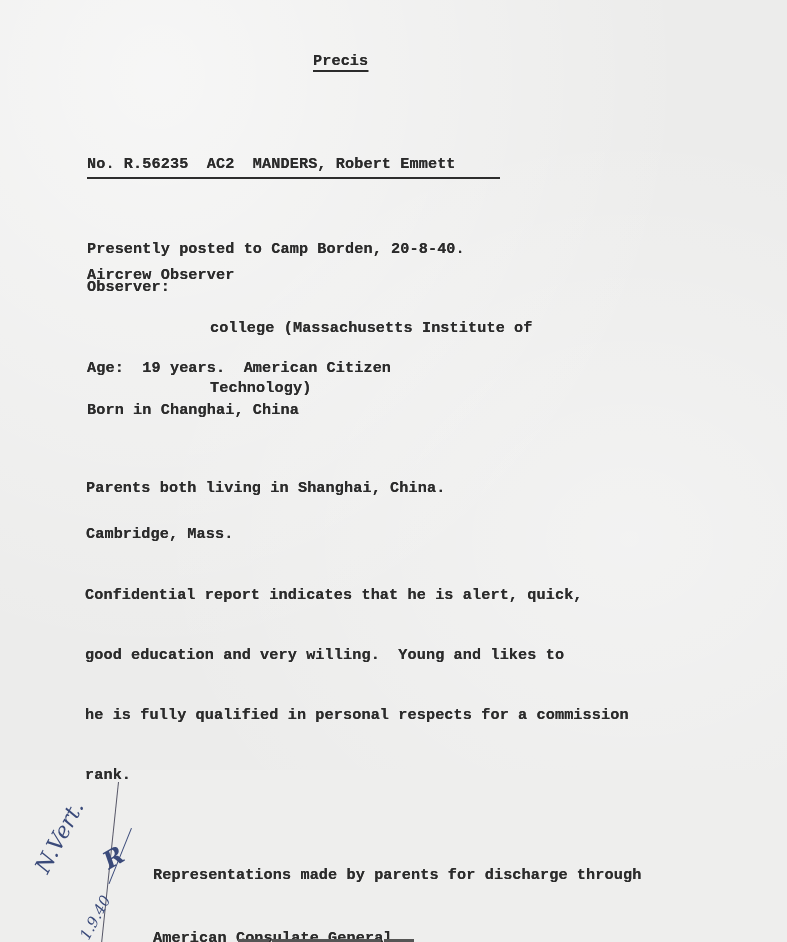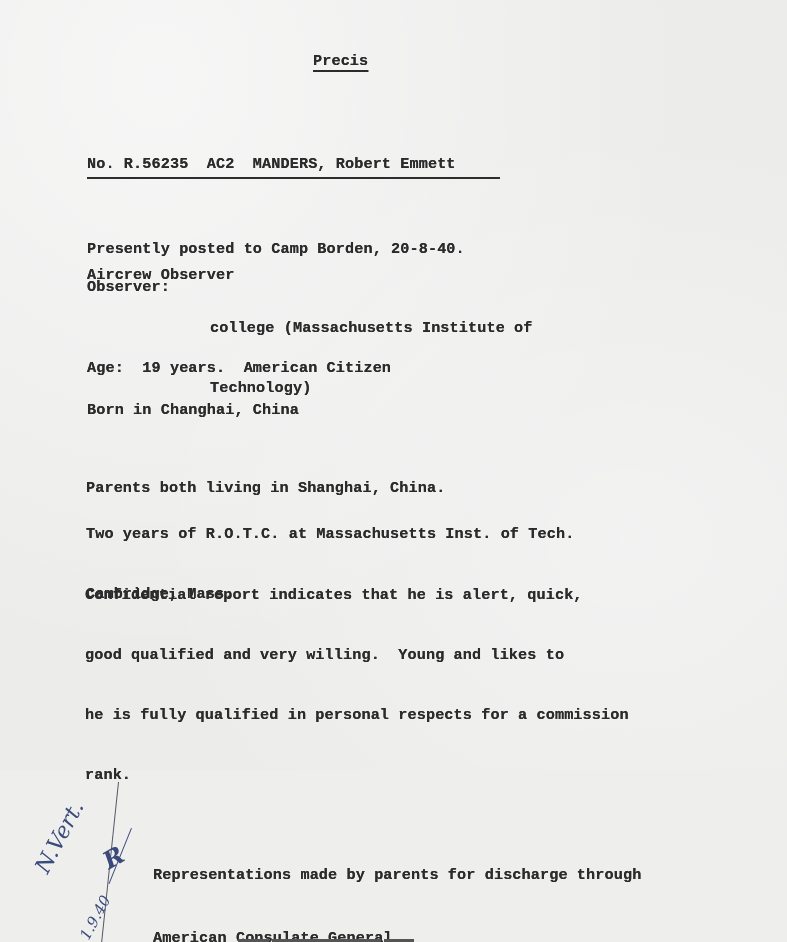--- a/index.html
+++ b/index.html
@@ -96,27 +96,26 @@
     <div>Technology)</div>
   </div>
 
   <div class="tw" style="left:87px; top:358px;text-align:center;">Age:  19 years.  American Citizen</div>
 
   <div class="tw" style="left:87px; top:400px;">Born in Changhai, China</div>
 
   <div class="tw" style="left:86px; top:442px;margin-top:36px;">Parents both living in Shanghai, China.</div>
 
   <div class="tw multi" style="left:86px; top:484px;">
-    <div>Two years of R.O.T.C. at Massachusetts Inst. of Tech.</div>
     <div>Cambridge, Mass.</div>
   </div>
 
   <div class="tw multi" style="left:85px; top:545px;">
     <div>Confidential report indicates that he is alert, quick,</div>
-    <div>good qualified and very willing.  Young and likes to</div>
+    <div>good education and very willing.  Young and likes to</div>
     <div>he is fully qualified in personal respects for a commission</div>
     <div>rank.</div>
   </div>
 
   <div class="tw multi" style="left:153px; top:823px; line-height:21px;">
     <div>Representations made by parents for discharge through</div>
     <div>American Consulate General.</div>
     
   </div>
 

